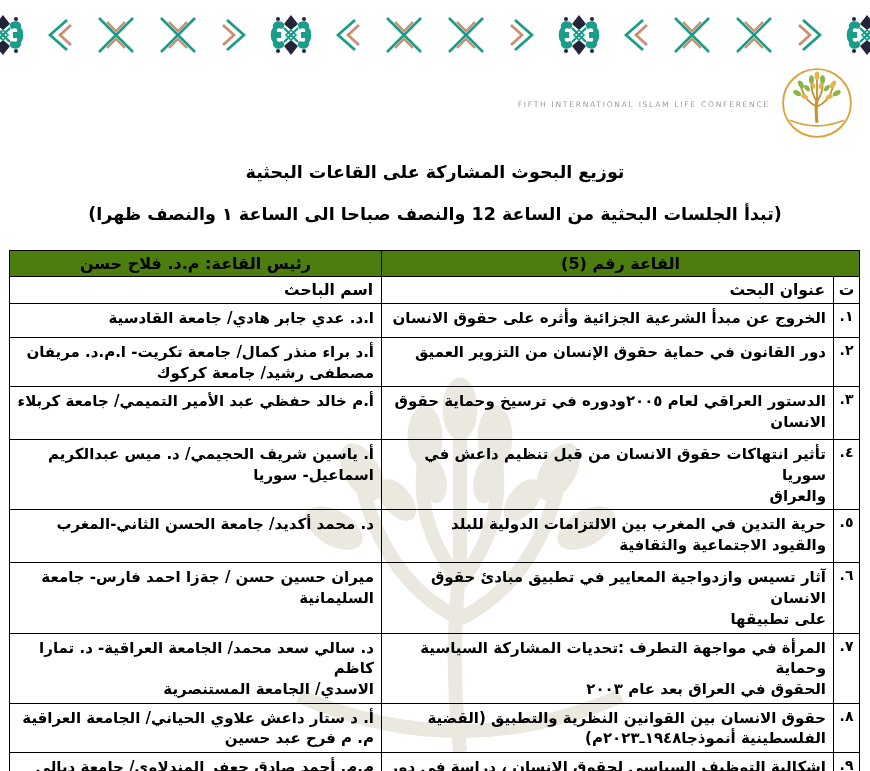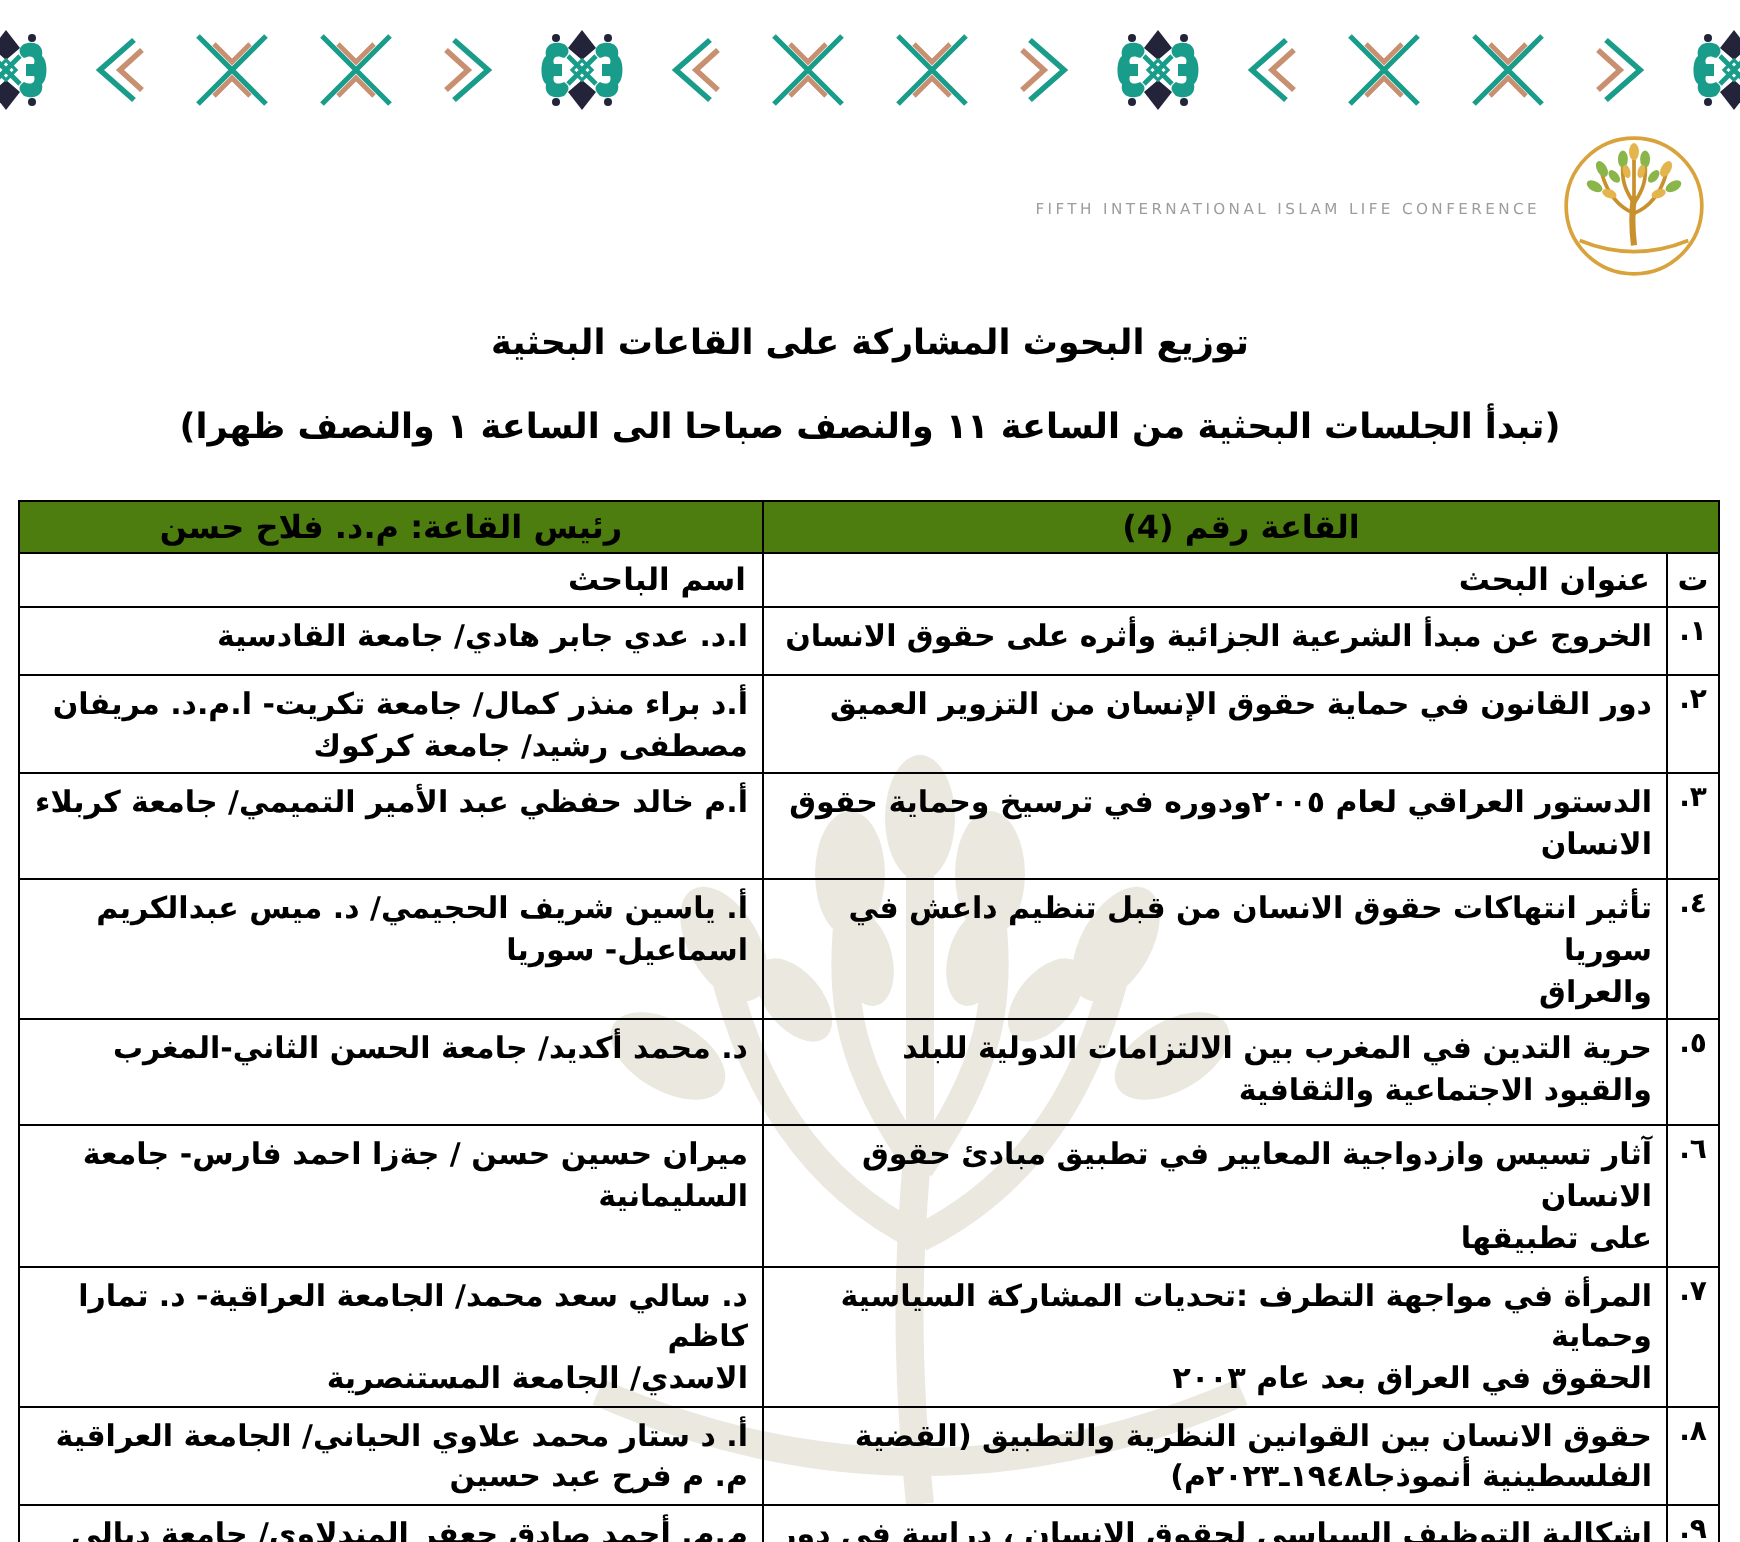--- a/index.html
+++ b/index.html
@@ -182,21 +182,21 @@
       <ellipse cx="54" cy="32" rx="3" ry="5.5" transform="rotate(-15 54 32)"></ellipse>
       <ellipse cx="66" cy="32" rx="3" ry="5.5" transform="rotate(15 66 32)"></ellipse>
     </g>
   </svg>
   <div class="logo-text">
     <div class="logo-en">FIFTH INTERNATIONAL ISLAM LIFE CONFERENCE</div>
   </div>
 </div>
 
 <div class="page-title">توزيع البحوث المشاركة على القاعات البحثية</div>
-<div class="page-subtitle">(تبدأ الجلسات البحثية من الساعة ١١ والنصف صباحا الى الساعة ١ والنصف ظهرا)</div>
+<div class="page-subtitle">(تبدأ الجلسات البحثية من الساعة 12 والنصف صباحا الى الساعة ١ والنصف ظهرا)</div>
 
 <svg class="watermark" viewBox="0 0 120 120">
   <g stroke="#ebe8e0" fill="none" stroke-width="4">
     <path d="M60 112 C58 92 58 78 60 58"></path>
     <path d="M60 74 C44 66 36 52 32 36 M60 74 C76 66 84 52 88 36 M60 64 C50 50 48 40 50 26 M60 64 C70 50 72 40 70 26 M60 60 C60 46 60 34 60 20"></path>
     <path d="M14 96 Q60 116 106 96"></path>
   </g>
   <g fill="#ebe8e0">
     <ellipse cx="32" cy="32" rx="5" ry="9" transform="rotate(-30 32 32)"></ellipse>
     <ellipse cx="24" cy="48" rx="5" ry="9" transform="rotate(-60 24 48)"></ellipse>
@@ -214,21 +214,21 @@
 
 <div class="tbl-wrap">
   <table>
     <colgroup>
         <col class="c-no">
         <col class="c-title">
         <col class="c-res">
       </colgroup>
     <thead>
       <tr>
-        <th class="hdr-green" colspan="2">القاعة رقم (4)</th>
+        <th class="hdr-green" colspan="2">القاعة رقم (5)</th>
         <th class="hdr-green">رئيس القاعة: م.د. فلاح حسن</th>
       </tr>
       <tr>
         <th class="hdr-col center">ت</th>
         <th class="hdr-col">عنوان البحث</th>
         <th class="hdr-col">اسم الباحث</th>
       </tr>
     </thead>
     <tbody>
       <tr class="r1">
@@ -272,21 +272,21 @@
         <td class="no-cell">٧.</td>
         <td class="txt-cell">المرأة في مواجهة التطرف :تحديات المشاركة السياسية وحماية
 الحقوق في العراق بعد عام ٢٠٠٣</td>
         <td class="txt-cell">د. سالي سعد محمد/ الجامعة العراقية- د. تمارا كاظم
 الاسدي/ الجامعة المستنصرية</td>
       </tr>
       <tr class="r8">
         <td class="no-cell">٨.</td>
         <td class="txt-cell">حقوق الانسان بين القوانين النظرية والتطبيق (القضية
 الفلسطينية أنموذجا١٩٤٨ـ٢٠٢٣م)</td>
-        <td class="txt-cell">أ. د ستار محمد علاوي الحياني/ الجامعة العراقية
+        <td class="txt-cell">أ. د ستار داعش علاوي الحياني/ الجامعة العراقية
 م. م فرح عبد حسين</td>
       </tr>
       <tr class="r9">
         <td class="no-cell">٩.</td>
         <td class="txt-cell">إشكالية التوظيف السياسي لحقوق الانسان ، دراسة في دور
 أجهزة الرقابة في العراق بعد ٢٠٠٣ لحماية حق المشاركة في الحياة
 السياسية</td>
         <td class="txt-cell">م.م. أحمد صادق جعفر المندلاوي/ جامعة ديالى</td>
       </tr>
     </tbody>

